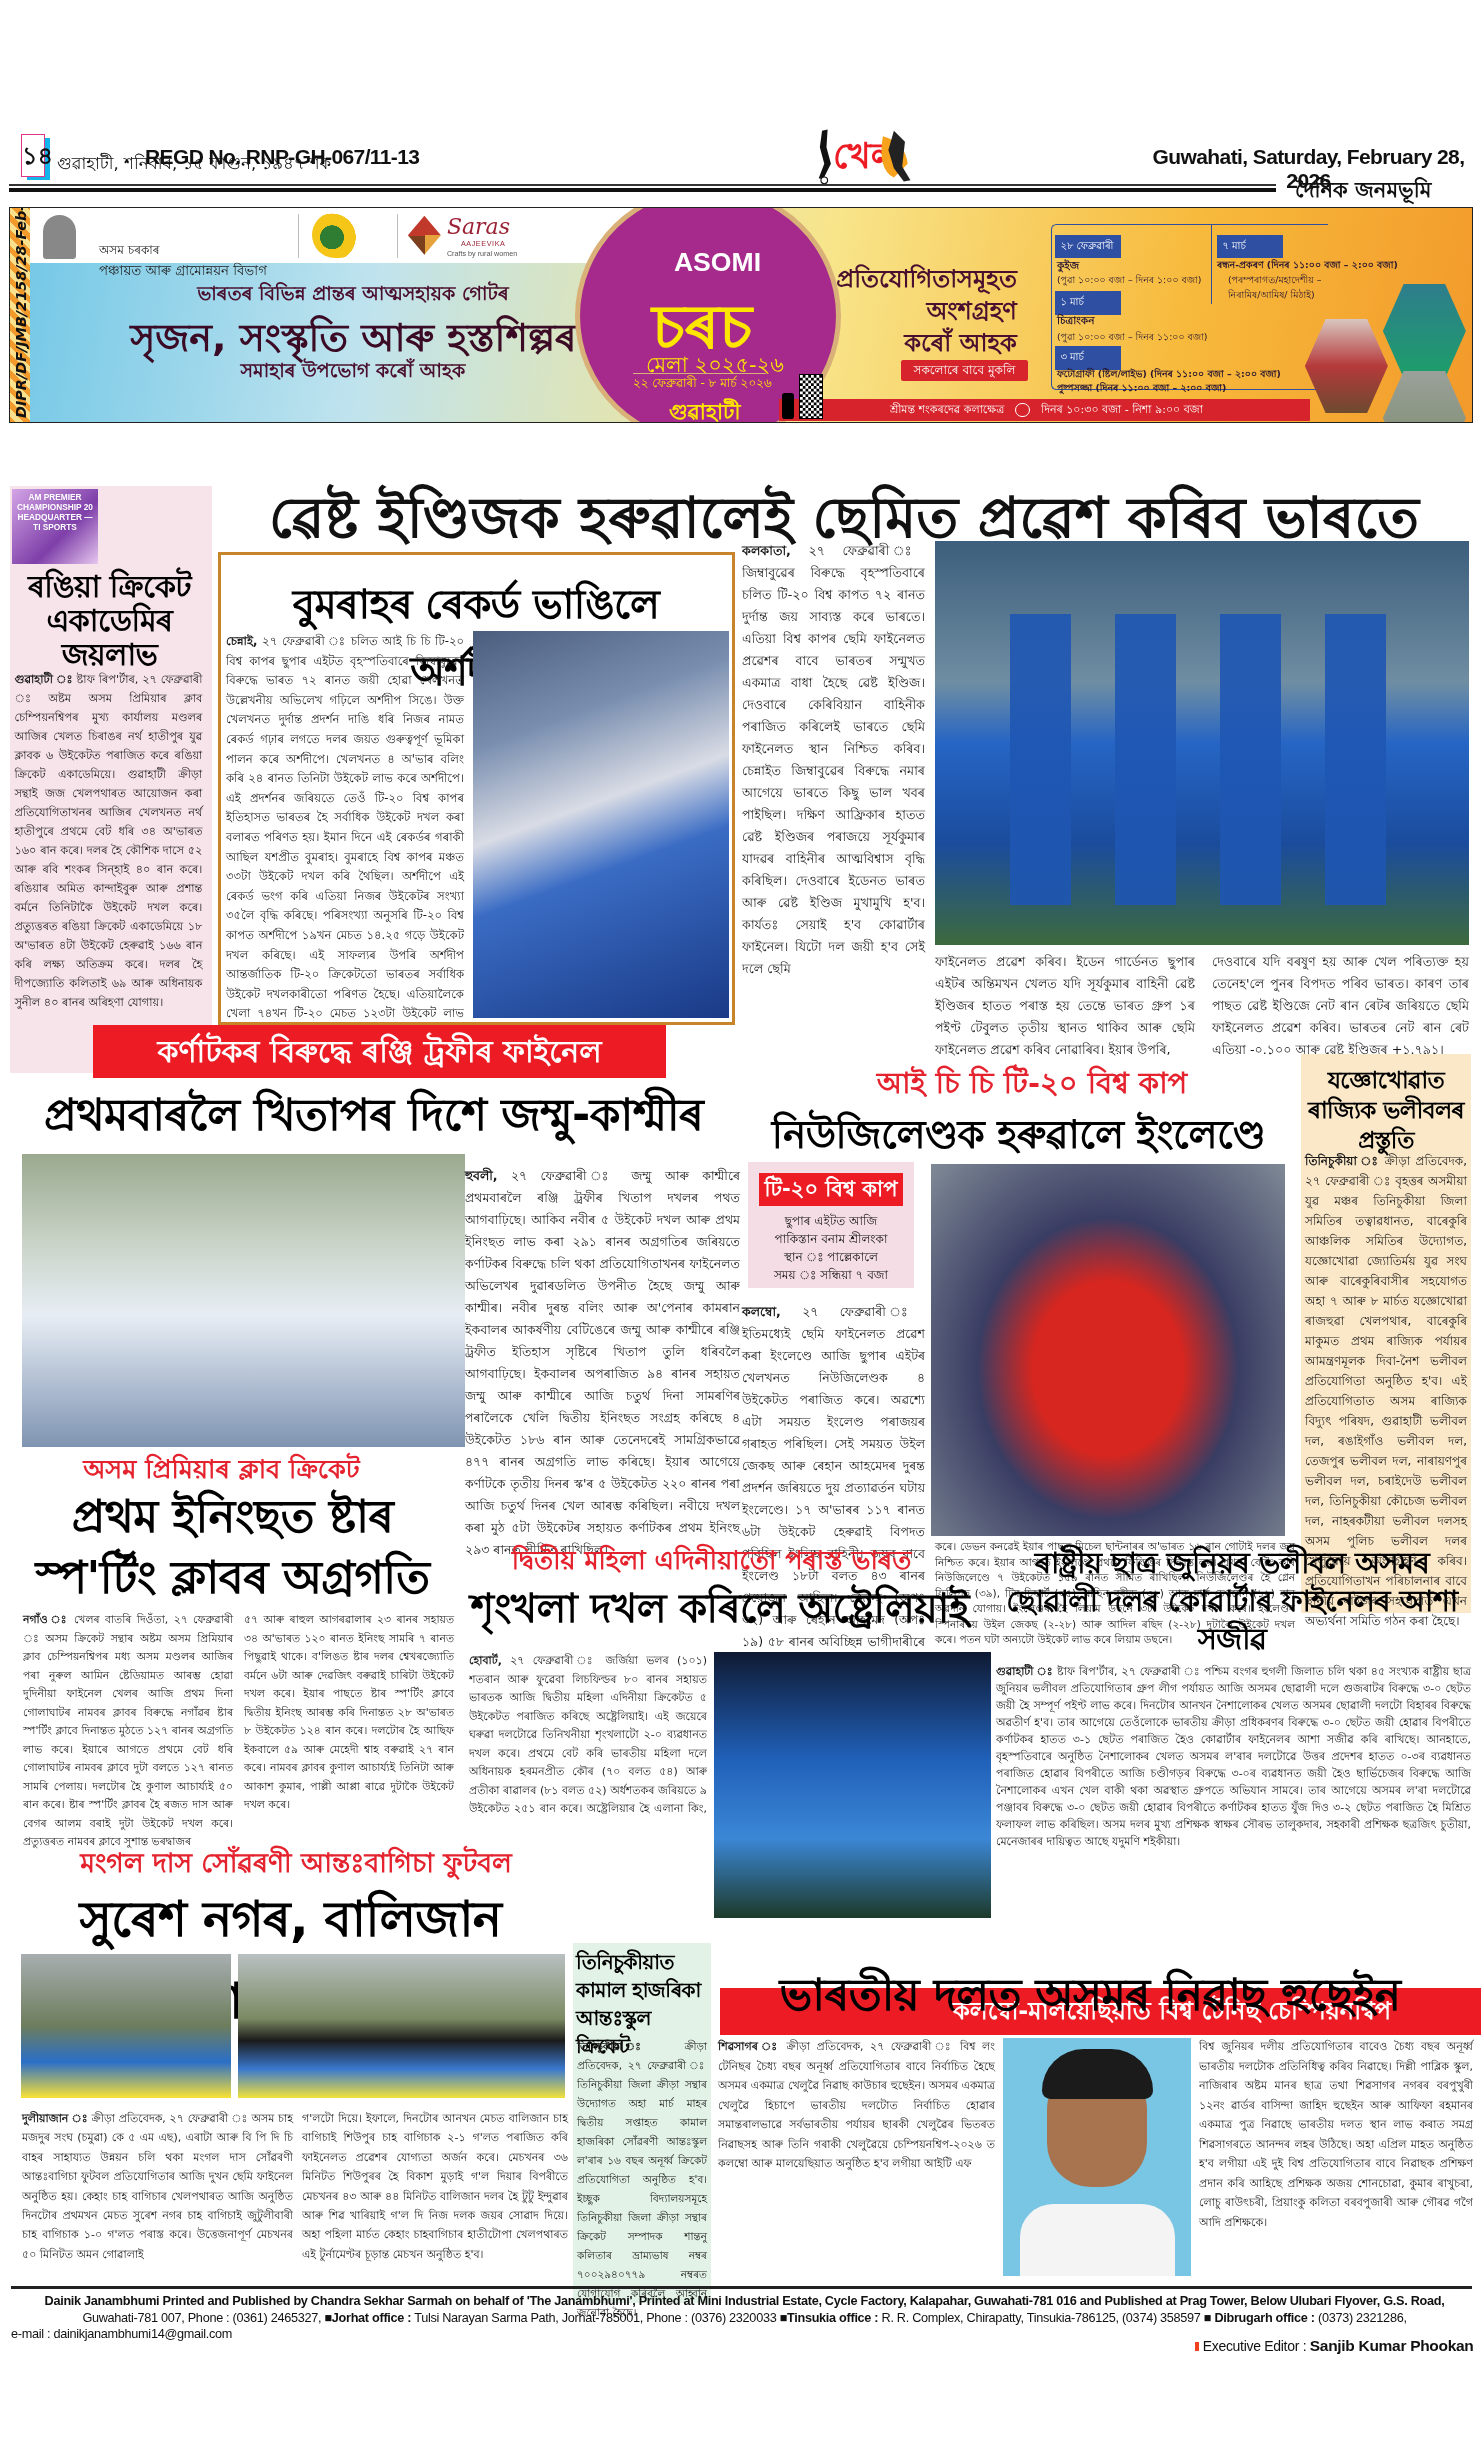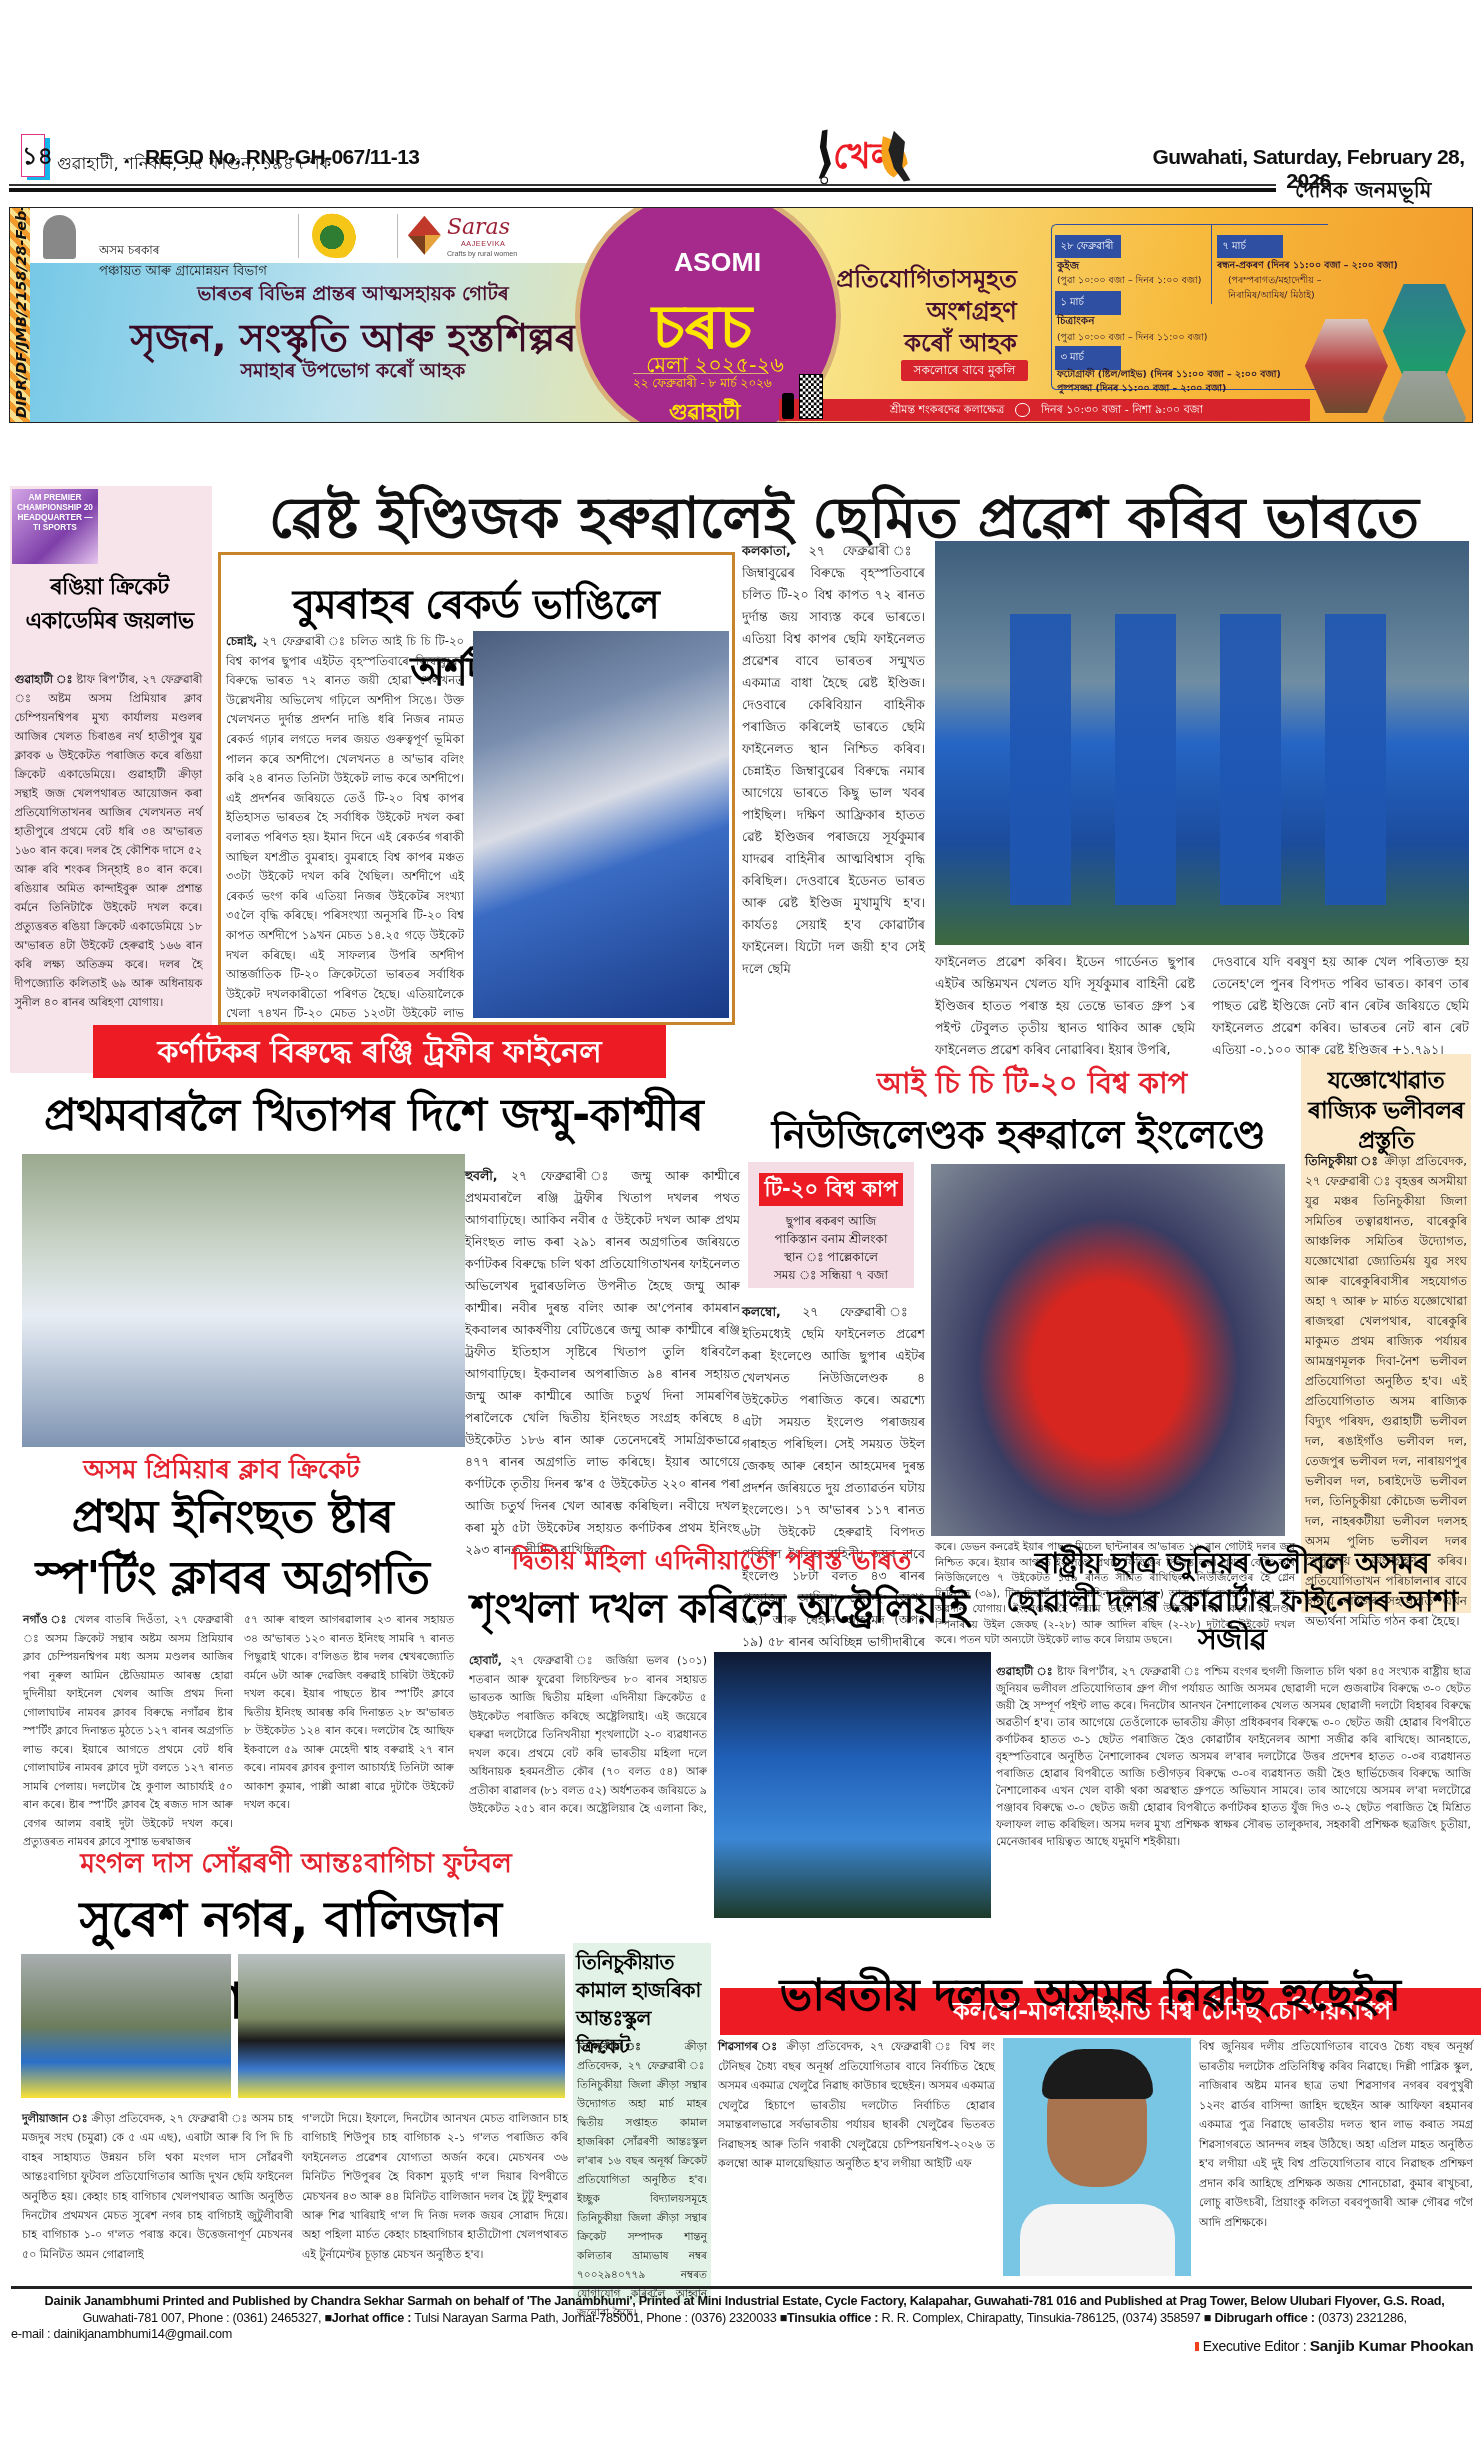--- a/index.html
+++ b/index.html
@@ -55,21 +55,21 @@
   .sched-time { font-size: 9.4px; color: #2a1630; }
   #sched-box { left: 1041px; top: 15.5px; width: 277px; height: 166px; border: 1.1px solid #2f4fa3; border-right: none; border-radius: 5.5px 0 0 5.5px; }
   #venue-bar { left: 769px; top: 191px; width: 531px; height: 22px; background: #d7232b; color: #fff; font-size: 11px; line-height: 22px; padding-left: 111px; }
   #qr { left: 789px; top: 166px; width: 24px; height: 45px; background: repeating-conic-gradient(#000 0 25%, #fff 0 50%) 0 0/5.5px 5.5px; border: 1.7px solid #000; }
   #pin { left: 772px; top: 185px; width: 12px; height: 25.5px; background: #000; border-radius: 2.8px; }
   .hex { width: 83px; height: 94px; clip-path: polygon(25% 0,75% 0,100% 50%,75% 100%,25% 100%,0 50%); }
 
   
   #pink-col { left: 10px; top: 486px; width: 202px; height: 587px; background: #f7e3ea; }
   #rangia-photo { left: 12px; top: 489px; width: 86px; height: 75px; background: linear-gradient(135deg,#d4a5e6,#7e3fa9 60%,#e6c7ef); }
-  #rangia-head { left: 15.5px; top: 570px; width: 188px; text-align: center; font-size: 22px; line-height: 34px; }
+  #rangia-head { left: 15.5px; top: 570px; width: 188px; text-align: center; font-size: 30px; line-height: 34px; }
   #rangia-body { left: 14.4px; top: 670px; width: 188px; font-size: 11.3px; line-height: 19px; }
 
   
   #main-hl { left: 216px; top: 487px; width: 1256px; text-align: center; font-size: 56px; line-height: 61px; font-weight: 700; }
 
   
   #bumrah-box { left: 218px; top: 552px; width: 517px; height: 473px; border: 3.3px solid #c8842a; }
   #bumrah-hl { left: 227px; top: 573px; width: 498px; text-align: center; font-size: 40px; font-weight: 700; }
   #bumrah-body { left: 226px; top: 632px; width: 238px; font-size: 11.6px; line-height: 19.6px; }
   #bumrah-photo { left: 473px; top: 631px; width: 256px; height: 387px; background: linear-gradient(160deg,#4b5d7d 0%,#7a8fb0 25%,#d9dce5 45%,#3a6cc4 60%,#1a3a86 100%); }
@@ -252,21 +252,21 @@
 
 <div class="abs" id="jajo-box"></div>
 <div class="abs hl" id="jajo-head">যজ্ঞোখোৱাত ৰাজ্যিক ভলীবলৰ প্ৰস্তুতি</div>
 <div class="abs body-text" id="jajo-body"><b>তিনিচুকীয়া ঃ</b> <span>ক্ৰীড়া প্ৰতিবেদক, ২৭ ফেব্ৰুৱাৰী ঃ বৃহত্তৰ অসমীয়া যুৱ মঞ্চৰ তিনিচুকীয়া জিলা সমিতিৰ তত্বাৱধানত, বাৰেকুৰি আঞ্চলিক সমিতিৰ উদ্যোগত, যজ্ঞোখোৱা জ্যোতিৰ্ময় যুৱ সংঘ আৰু বাৰেকুৰিবাসীৰ সহযোগত অহা ৭ আৰু ৮ মাৰ্চত যজ্ঞোখোৱা ৰাজহুৱা খেলপথাৰ, বাৰেকুৰি মাকুমত প্ৰথম ৰাজ্যিক পৰ্যায়ৰ আমন্ত্ৰণমূলক দিবা-নৈশ ভলীবল প্ৰতিযোগিতা অনুষ্ঠিত হ'ব। এই প্ৰতিযোগিতাত অসম ৰাজ্যিক বিদ্যুৎ পৰিষদ, গুৱাহাটী ভলীবল দল, ৰঙাইগাঁও ভলীবল দল, তেজপুৰ ভলীবল দল, নাৰায়ণপুৰ ভলীবল দল, চৰাইদেউ ভলীবল দল, তিনিচুকীয়া কৌচেজ ভলীবল দল, নাহৰকটীয়া ভলীবল দলসহ অসম পুলিচ ভলীবল দলৰ খেলুৱৈয়ে অংশগ্ৰহণ কৰিব। প্ৰতিযোগিতাখন পৰিচালনাৰ বাবে স্থানীয় ৰাইজৰ সহযোগত এখন অভ্যৰ্থনা সমিতি গঠন কৰা হৈছে।</span></div>
 
 <div class="abs red" id="icc-sub">আই চি চি টি-২০ বিশ্ব কাপ</div>
 <div class="abs hl" id="nz-hl">নিউজিলেণ্ডক হৰুৱালে ইংলেণ্ডে</div>
 <div class="abs" id="t20-box"></div>
 <div class="abs redbox" id="t20-badge">টি-২০ বিশ্ব কাপ</div>
 <div class="abs" id="t20-l1">
-  <div>ছুপাৰ ৰকৰণ আজি</div>
+  <div>ছুপাৰ এইটত আজি</div>
   <div>পাকিস্তান বনাম শ্ৰীলংকা</div>
   <div>স্থান ঃ পাল্লেকালে</div>
   <div>সময় ঃ সন্ধিয়া ৭ বজা</div>
 </div>
 <div class="abs photo" id="eng-photo"></div>
 <div class="abs body-text" id="nz-body"><b>কলম্বো,</b> <span>২৭ ফেব্ৰুৱাৰী ঃ ইতিমধ্যেই ছেমি ফাইনেলত প্ৰৱেশ কৰা ইংলেণ্ডে আজি ছুপাৰ এইটৰ খেলখনত নিউজিলেণ্ডক ৪ উইকেটত পৰাজিত কৰে। অৱশ্যে এটা সময়ত ইংলেণ্ড পৰাজয়ৰ গৰাহত পৰিছিল। সেই সময়ত উইল জেকছ আৰু ৰেহান আহমেদৰ দুৰন্ত প্ৰদৰ্শন জৰিয়তে দুয় প্ৰত্যাৱৰ্তন ঘটায় ইংলেণ্ডে। ১৭ অ'ভাৰৰ ১১৭ ৰানত ৬টা উইকেট হেৰুৱাই বিপদত পৰিছিল ইংলিছ বাহিনী। জয়ৰ বাবে ইংলেণ্ড ১৮টা বলত ৪৩ ৰানৰ প্ৰয়োজন আছিল। জেকছ (অপঃ ৩২) আৰু ৰেহান আহমেদ (অপঃ ১৯) ৫৮ ৰানৰ অবিচ্ছিন্ন ভাগীদাৰীৰে ফিলিপছৰ অষ্টাদশ অ'ভাৰত ২২ ৰান গোটাই খেলৰ দিশ সলনি</span></div>
 <div class="abs body-text" id="eng-cap1" style="width:360px;">কৰে। ডেভন কনৱেই ইয়াৰ পাছত মিচেল ছান্টনাৰৰ অ'ভাৰত ১৬ ৰান গোটাই দলৰ জয় নিশ্চিত কৰে। ইয়াৰ আগতে ইংলেণ্ডে প্ৰথমে ফিল্ডিঙৰ সিদ্ধান্ত লয়। প্ৰথমে বেটিং কৰি নিউজিলেণ্ডে ৭ উইকেটত ১৫৯ ৰানত সীমিত ৰাখিছিল। নিউজিলেণ্ডৰ হৈ গ্লেন ফিলিপছ (৩৯), টিম চিফাৰ্ট (৩৫), ৰাছিন ৰবীন্দ্ৰ (৩২) আৰু মাৰ্ক চেপমেন (১২) ৰান অৱদান যোগায়। ইংলেণ্ডৰ হৈ লিয়াম ডছনে ৩টা উইকেট দখল কৰে। ইংলেণ্ডৰ স্পিনাৰদ্বয় উইল জেকছ (২-২৮) আৰু আদিল ৰছিদ (২-২৮) দুটাকৈ উইকেট দখল কৰে। পতন ঘটা অন্যটো উইকেট লাভ কৰে লিয়াম ডছনে।</div>
 
 <div class="abs redbox" id="ranji-red">কৰ্ণাটকৰ বিৰুদ্ধে ৰঞ্জি ট্ৰফীৰ ফাইনেল</div>
 <div class="abs hl" id="ranji-hl">প্ৰথমবাৰলৈ খিতাপৰ দিশে জম্মু-কাশ্মীৰ</div>

